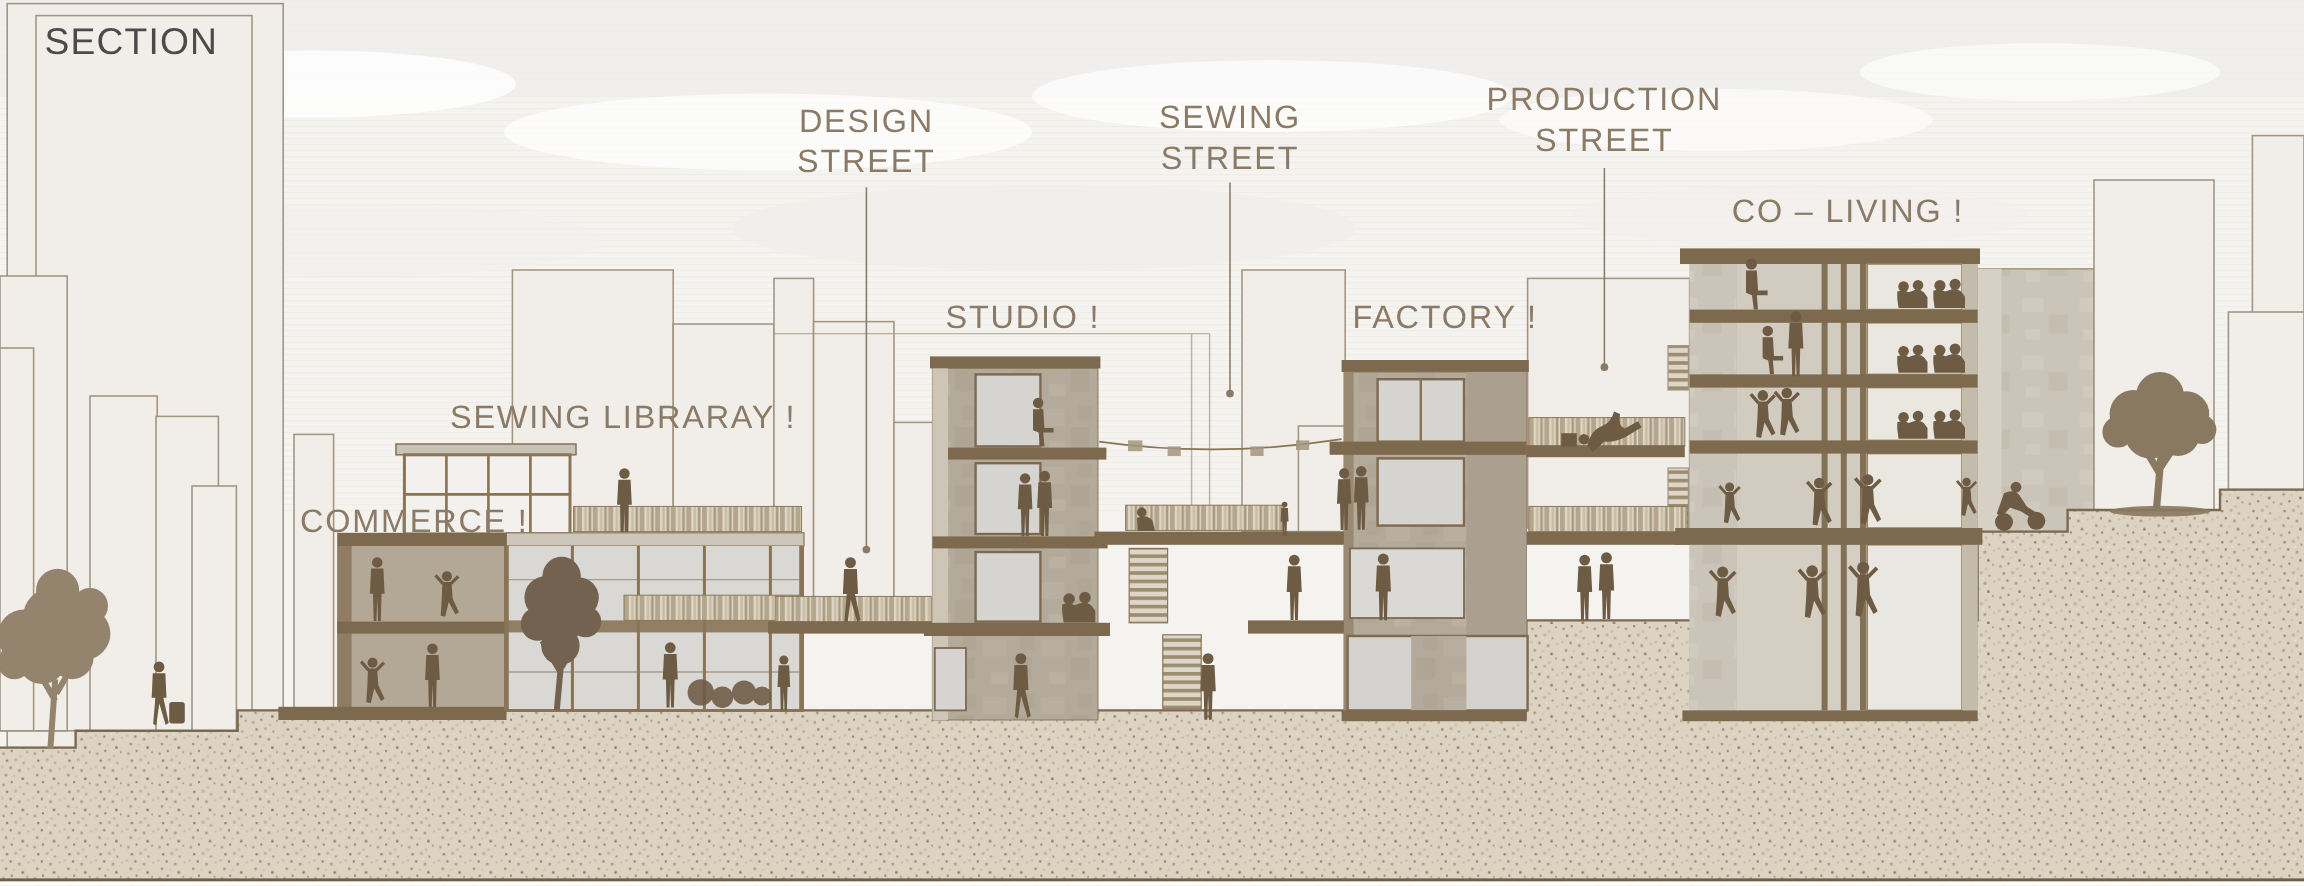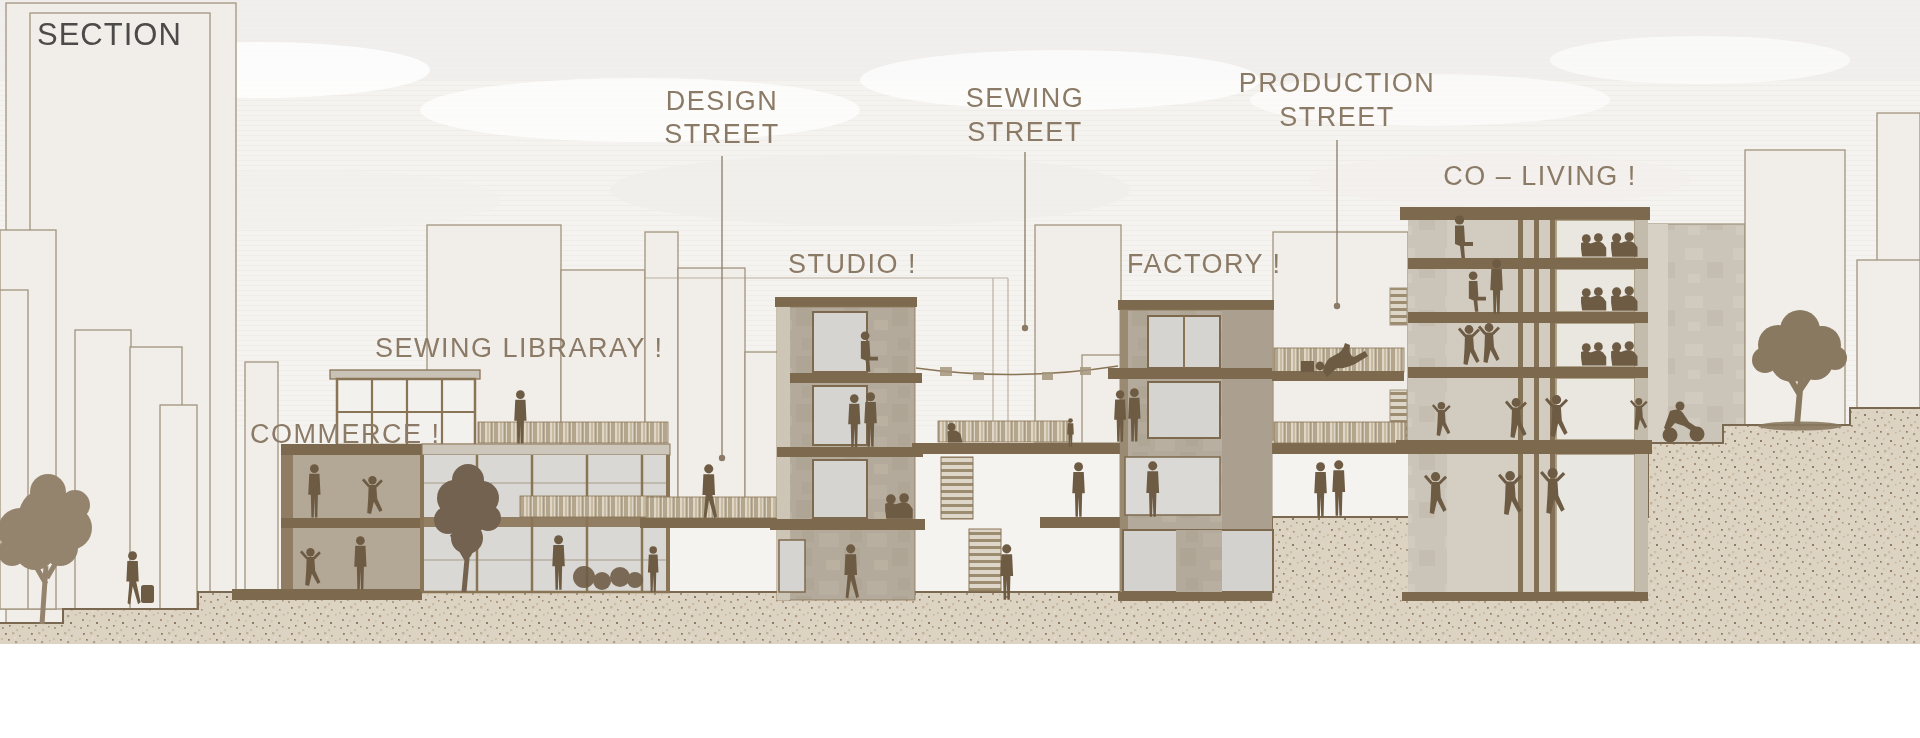--- a/index.html
+++ b/index.html
@@ -1,16 +1,16 @@
 <!DOCTYPE html>
 <html><head>
 <meta charset="utf-8">
 <style>
   html,body{margin:0;padding:0;background:#ffffff;}
-  #stage{position:relative;width:1920px;height:644px;overflow:hidden;background:#f5f3f0;}
+  #stage{position:relative;width:1920px;height:738px;overflow:hidden;background:#f5f3f0;}
   svg{display:block;}
   text{font-family:"Liberation Sans", sans-serif;}
   .title{fill:#4c4b49;font-size:31px;letter-spacing:1px;}
   .lbl{fill:#8b7a66;font-size:27px;letter-spacing:1.5px;}
   .bgbox{fill:#f1eee9;stroke:#a2947f;stroke-width:1.3;}
   .bgline{stroke:#a2947f;stroke-width:1.2;fill:none;}
   .ppl{fill:#6d5b44;}
   .slab{fill:#7d6a4e;}
   .frame{stroke:#8a7456;fill:none;}
   .leader{stroke:#8b7a66;stroke-width:1.3;}

